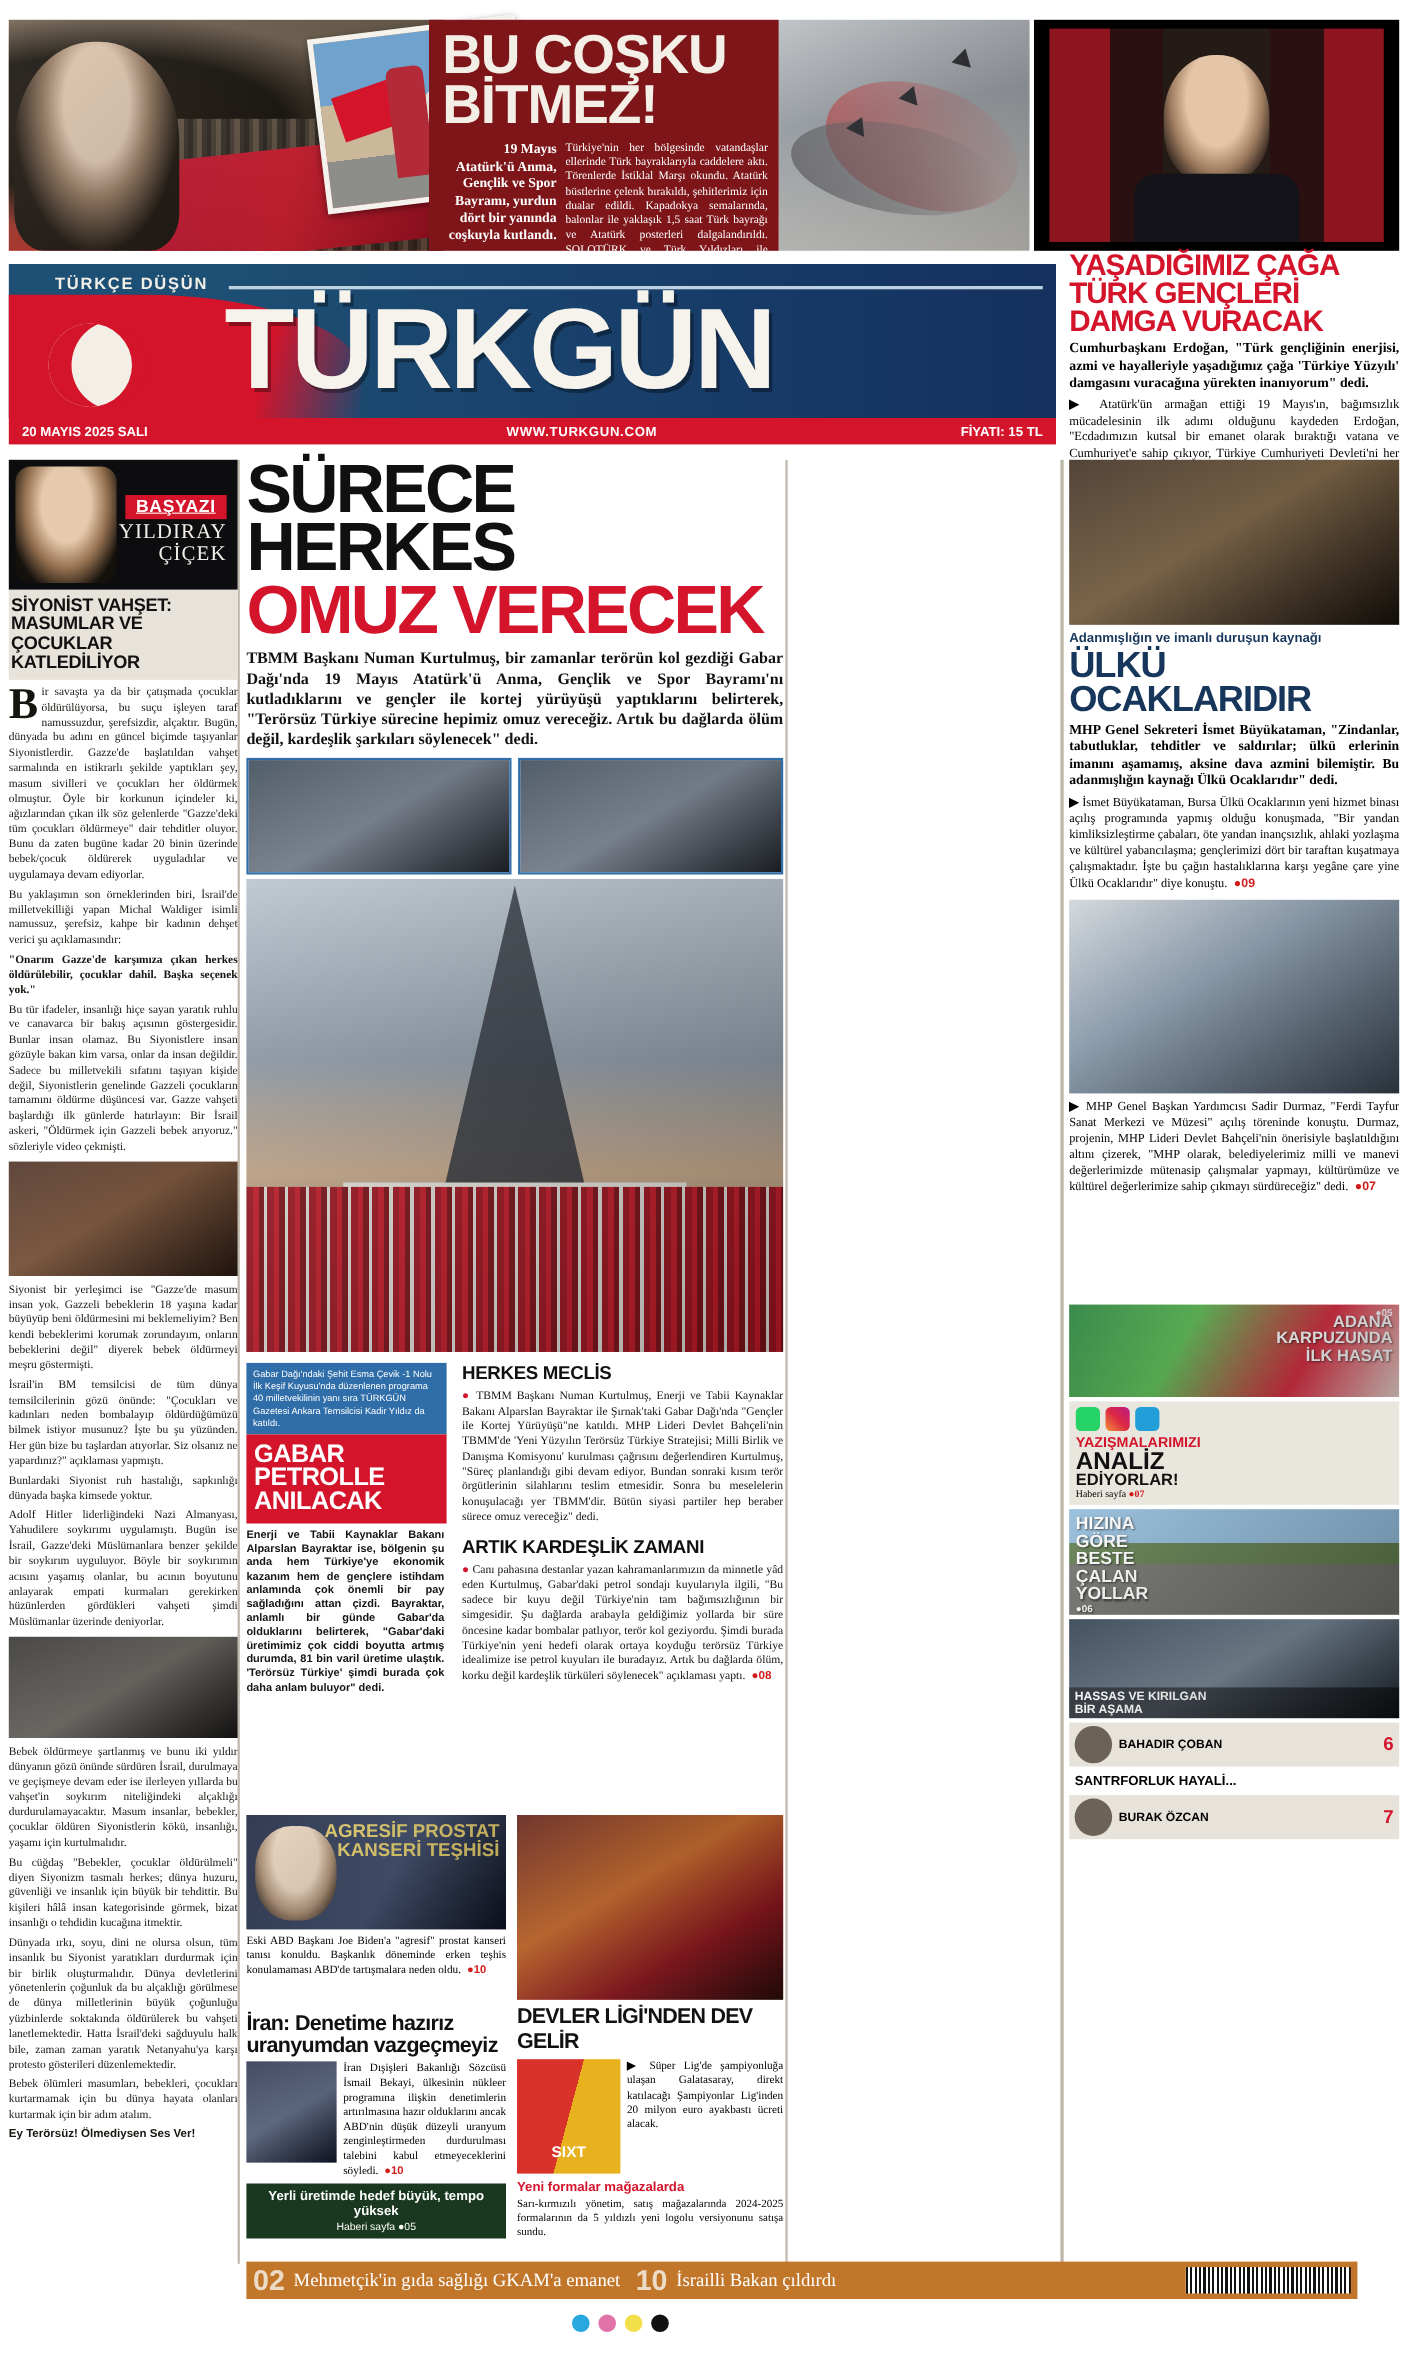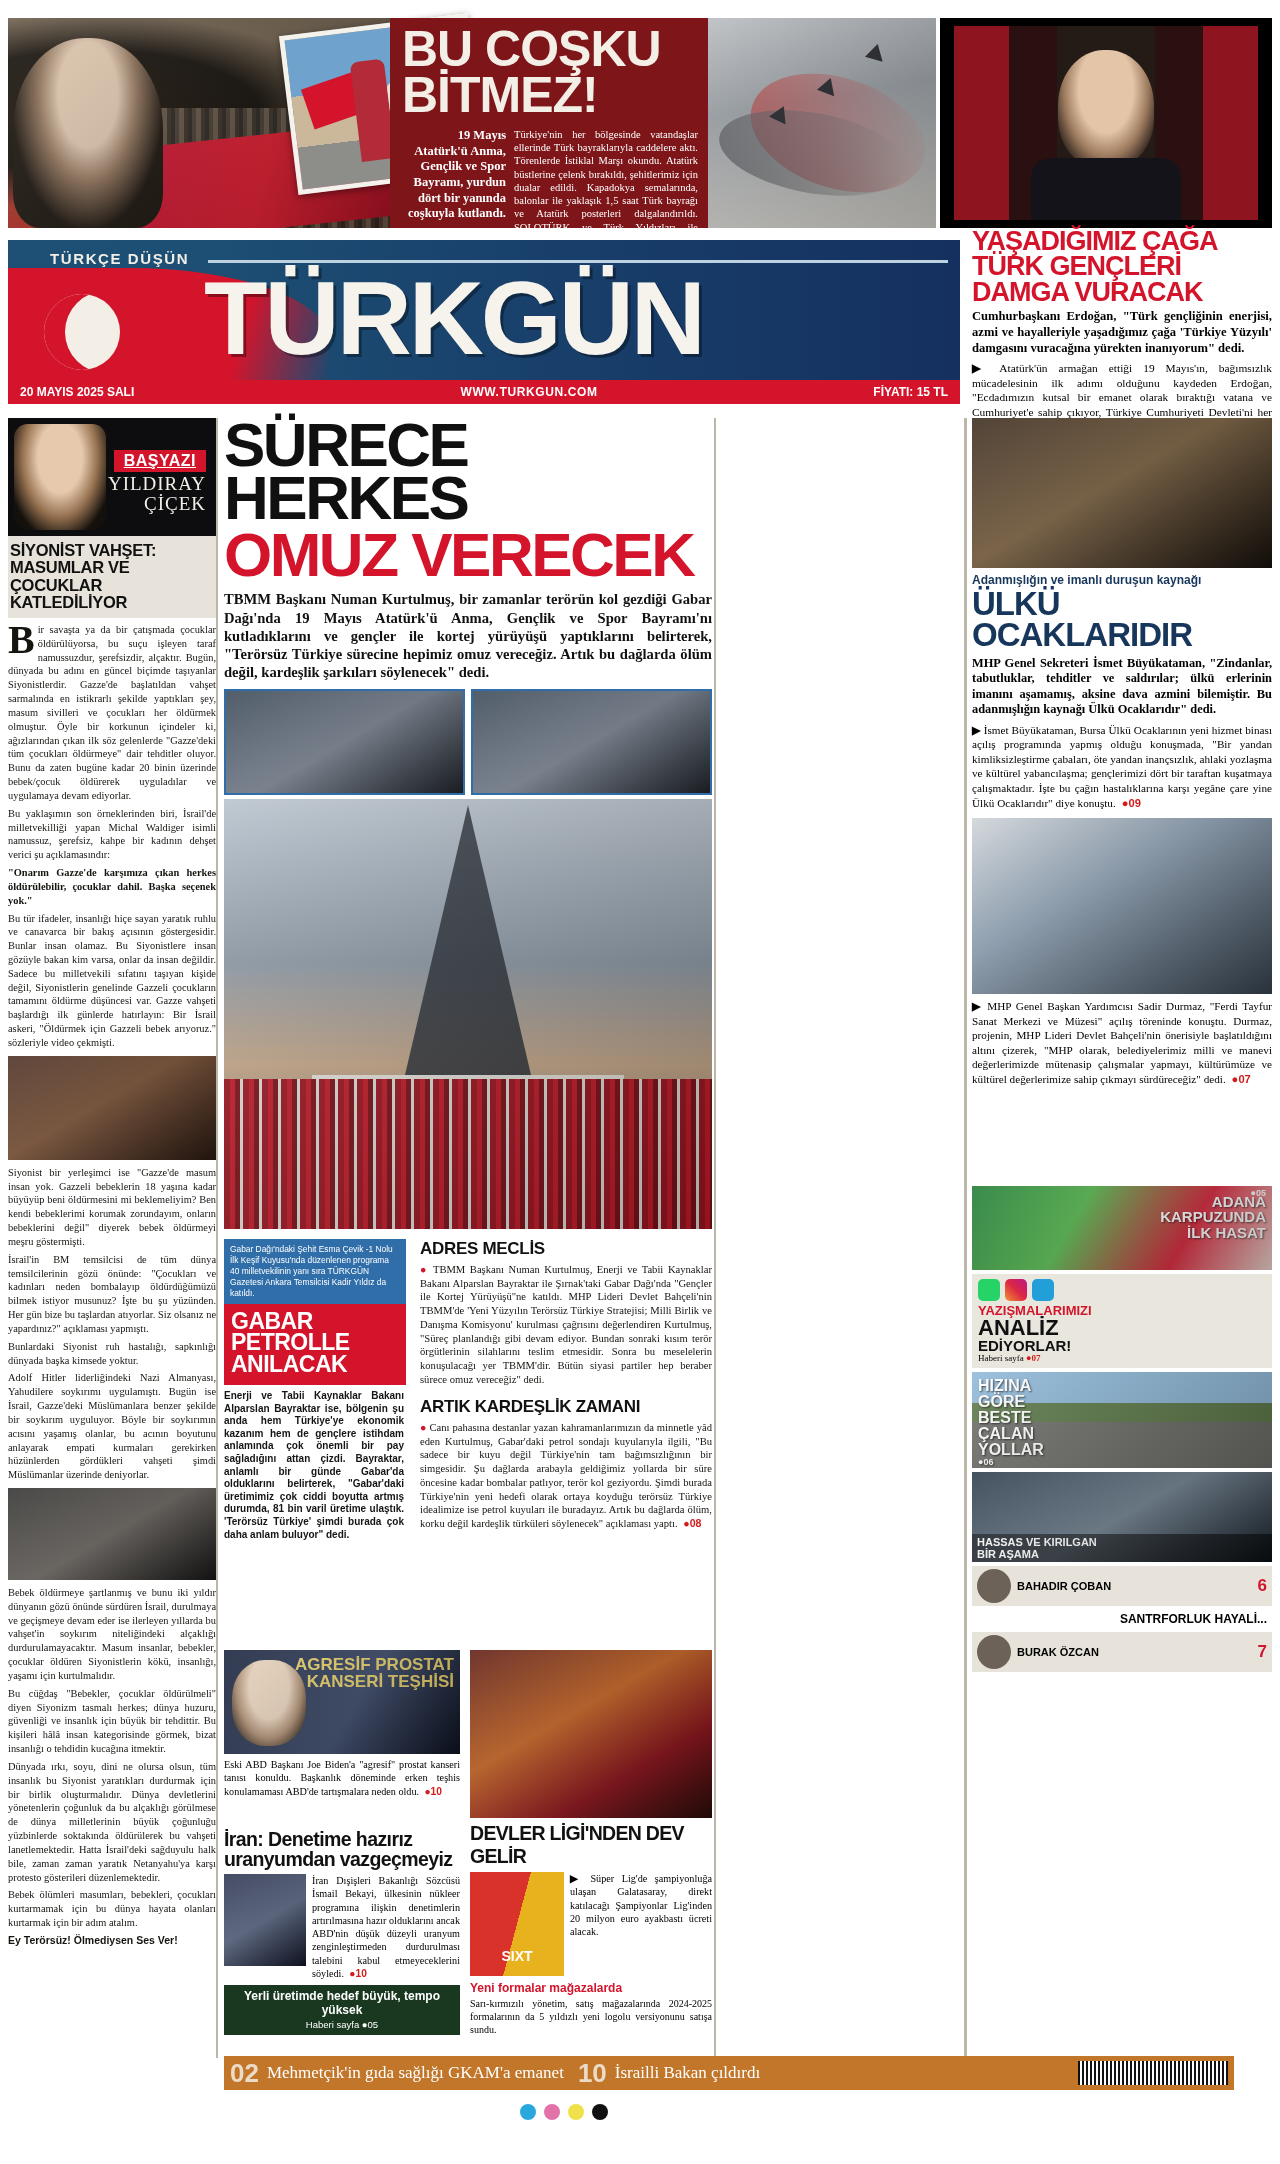--- a/index.html
+++ b/index.html
@@ -409,21 +409,21 @@
         <div class="crowd"></div>
       </div>
 
       <div class="gabarbox" style="top:440px;">
         <div class="gabar-cap">Gabar Dağı'ndaki Şehit Esma Çevik -1 Nolu İlk Keşif Kuyusu'nda düzenlenen programa 40 milletvekilinin yanı sıra TÜRKGÜN Gazetesi Ankara Temsilcisi Kadir Yıldız da katıldı.</div>
         <div class="gabar-title">GABAR PETROLLE ANILACAK</div>
         <div class="gabar-body">Enerji ve Tabii Kaynaklar Bakanı Alparslan Bayraktar ise, bölgenin şu anda hem Türkiye'ye ekonomik kazanım hem de gençlere istihdam anlamında çok önemli bir pay sağladığını attan çizdi. Bayraktar, anlamlı bir günde Gabar'da olduklarını belirterek, "Gabar'daki üretimimiz çok ciddi boyutta artmış durumda, 81 bin varil üretime ulaştık. 'Terörsüz Türkiye' şimdi burada çok daha anlam buluyor" dedi.</div>
       </div>
 
       <div class="rightcenter" style="top:440px;">
-        <div class="sub-kicker">ADRES MECLİS</div>
+        <div class="sub-kicker">HERKES MECLİS</div>
         <div class="sub-body"><span class="bullet-red">●</span>&nbsp;<span>TBMM Başkanı Numan Kurtulmuş, Enerji ve Tabii Kaynaklar Bakanı Alparslan Bayraktar ile Şırnak'taki Gabar Dağı'nda "Gençler ile Kortej Yürüyüşü"ne katıldı. MHP Lideri Devlet Bahçeli'nin TBMM'de 'Yeni Yüzyılın Terörsüz Türkiye Stratejisi; Milli Birlik ve Danışma Komisyonu' kurulması çağrısını değerlendiren Kurtulmuş, "Süreç planlandığı gibi devam ediyor. Bundan sonraki kısım terör örgütlerinin silahlarını teslim etmesidir. Sonra bu meselelerin konuşulacağı yer TBMM'dir. Bütün siyasi partiler hep beraber sürece omuz vereceğiz" dedi.</span></div>
         <div class="sub-kicker" style="margin-top:10px;">ARTIK KARDEŞLİK ZAMANI</div>
         <div class="sub-body"><span class="bullet-red">●</span>&nbsp;<span>Canı pahasına destanlar yazan kahramanlarımızın da minnetle yâd eden Kurtulmuş, Gabar'daki petrol sondajı kuyularıyla ilgili, "Bu sadece bir kuyu değil Türkiye'nin tam bağımsızlığının bir simgesidir. Şu dağlarda arabayla geldiğimiz yollarda bir süre öncesine kadar bombalar patlıyor, terör kol geziyordu. Şimdi burada Türkiye'nin yeni hedefi olarak ortaya koyduğu terörsüz Türkiye idealimize ise petrol kuyuları ile buradayız. Artık bu dağlarda ölüm, korku değil kardeşlik türküleri söylenecek" açıklaması yaptı.</span>
           <span class="sans red" style="font-weight:bold;">&nbsp;●<span>08</span></span>
         </div>
       </div>
     </div>
   </div>
 
   <div class="rightcol" style="top:0; position:absolute; left:972px; top:228px; width:300px;">
@@ -498,21 +498,21 @@
         <div>BİR AŞAMA</div>
       </div>
     </div>
 
     <div class="colwriter">
       <div class="av"></div>
       <div class="nm">BAHADIR ÇOBAN</div>
       <div class="num">6</div>
     </div>
     <div class="colwriter" style="background:transparent;">
-      <div class="nm" style="font-size:12px;text-align:right;">SANTRFORLUK HAYALİ...</div>
+      <div class="nm" style="font-size:12px;">SANTRFORLUK HAYALİ...</div>
     </div>
     <div class="colwriter">
       <div class="av"></div>
       <div class="nm">BURAK ÖZCAN</div>
       <div class="num">7</div>
     </div>
   </div>
 
   <div class="biden">
     <div class="pic ph">

